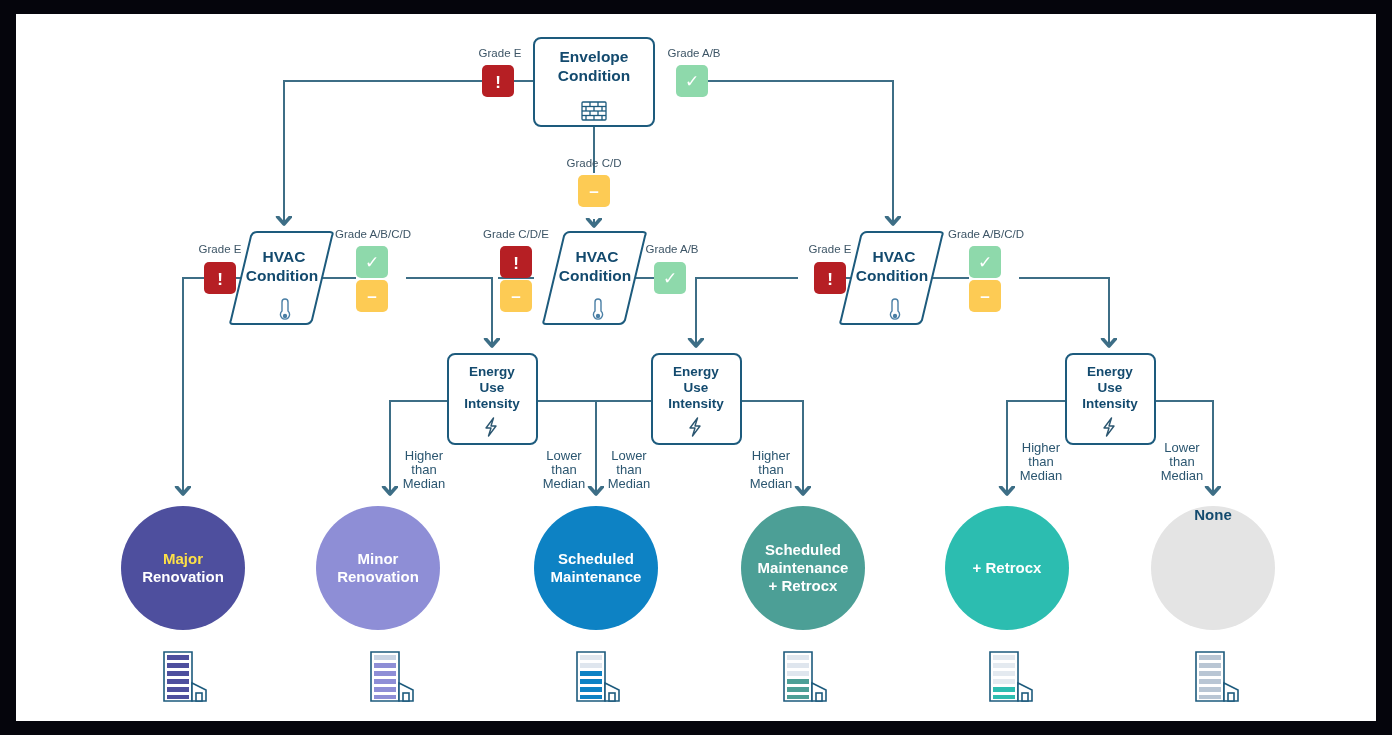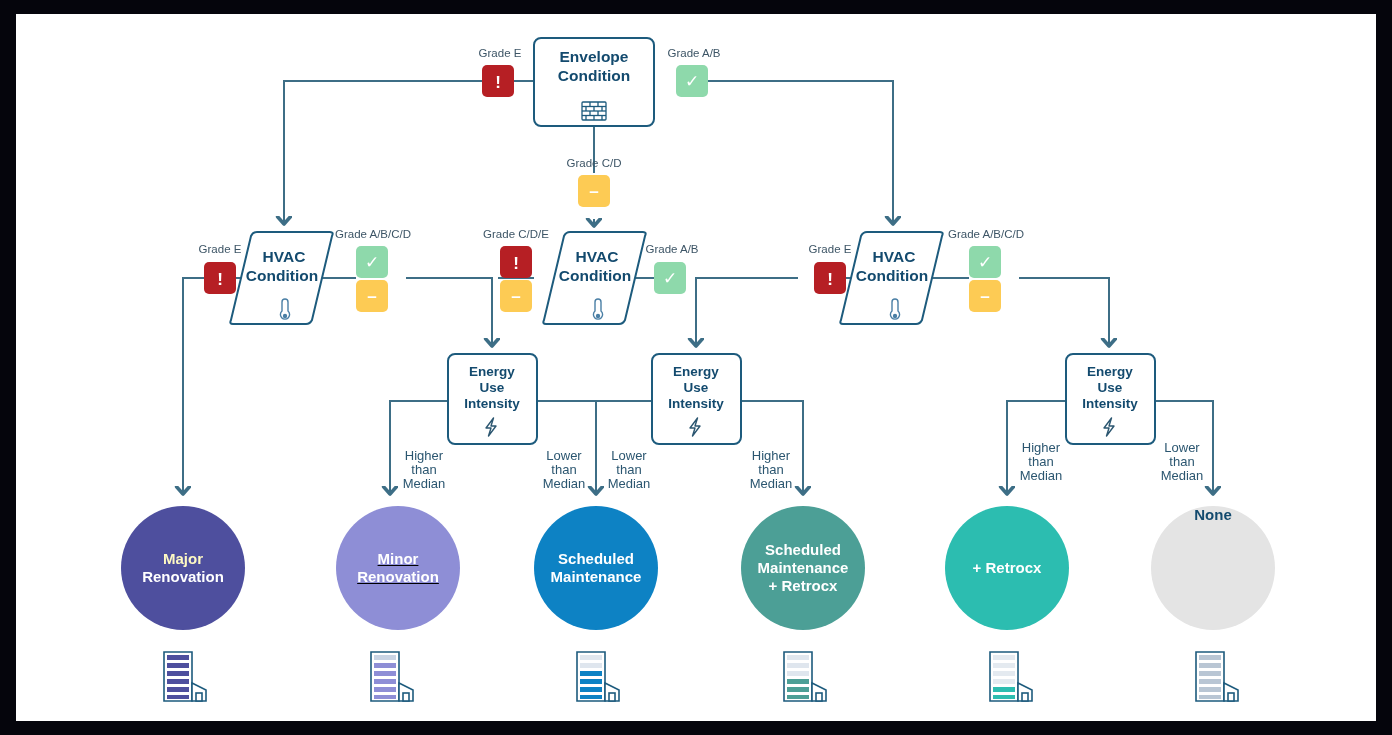--- a/index.html
+++ b/index.html
@@ -230,26 +230,26 @@
     <text class="branch-label" x="1166" y="438" text-anchor="middle">Lower</text>
     <text class="branch-label" x="1166" y="452" text-anchor="middle">than</text>
     <text class="branch-label" x="1166" y="466" text-anchor="middle">Median</text>
   </g>
 </svg>
 
 <div>
 
   <div class="outcome" style="position:absolute;left:105px;top:492px;width:124px;height:124px;">
     <div style="width:124px;height:124px;border-radius:50%;background:#4e4f9e;display:flex;flex-direction:column;align-items:center;justify-content:center;">
-      <span class="circle-label" style="color:#fef9c3;line-height:18px;">Major</span>
+      <span class="circle-label" style="color:#fde047;line-height:18px;">Major</span>
       <span class="circle-label" style="color:#fff;line-height:18px;">Renovation</span>
     </div>
   </div>
 
-  <div class="outcome" style="position:absolute;left:320px;top:492px;width:124px;height:124px;text-decoration:underline;">
+  <div class="outcome" style="position:absolute;left:300px;top:492px;width:124px;height:124px;">
     <div style="width:124px;height:124px;border-radius:50%;background:#8e8ed6;display:flex;flex-direction:column;align-items:center;justify-content:center;">
       <span class="circle-label" style="color:#fff;line-height:18px;">Minor</span>
       <span class="circle-label" style="color:#fff;line-height:18px;">Renovation</span>
     </div>
   </div>
 
   <div class="outcome" style="position:absolute;left:518px;top:492px;width:124px;height:124px;">
     <div style="width:124px;height:124px;border-radius:50%;background:#0d82c4;display:flex;flex-direction:column;align-items:center;justify-content:center;">
       <span class="circle-label" style="color:#fff;line-height:18px;">Scheduled</span>
       <span class="circle-label" style="color:#fff;line-height:18px;">Maintenance</span>

